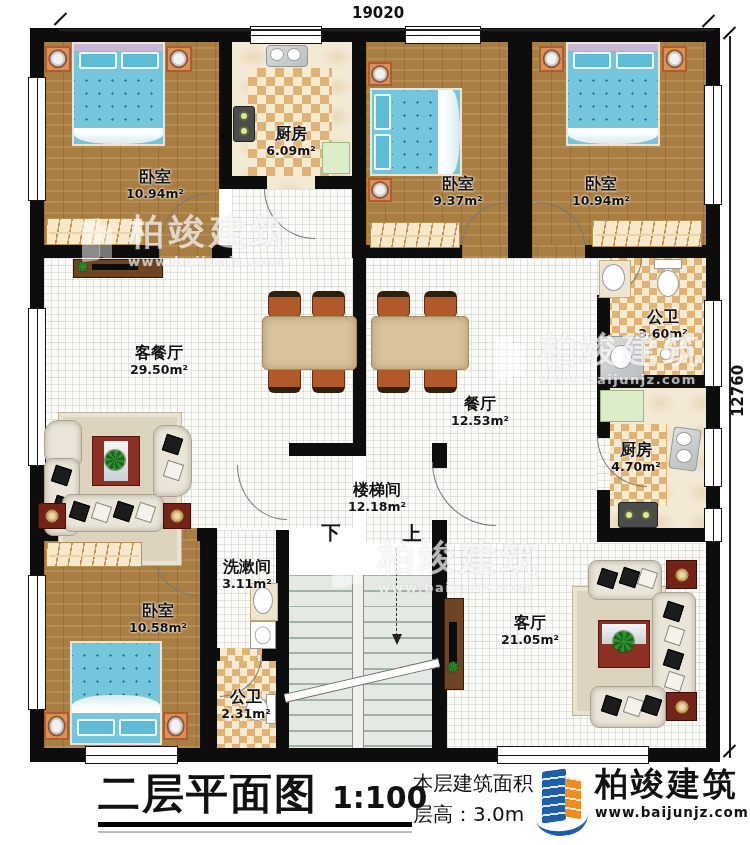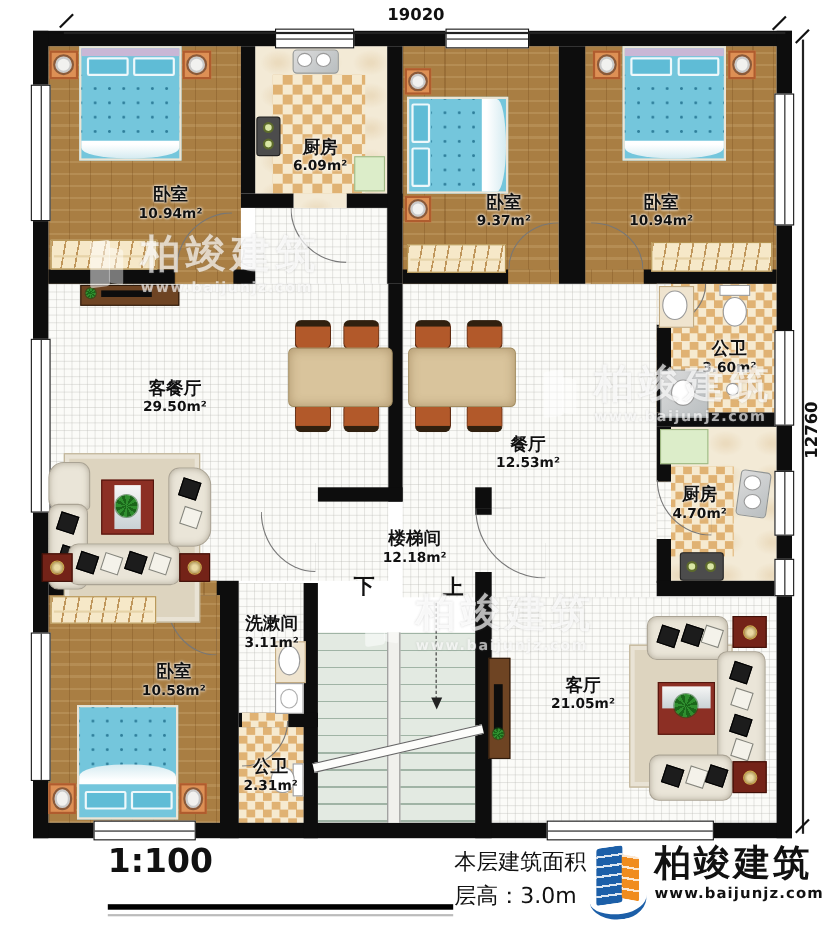--- a/index.html
+++ b/index.html
@@ -446,20 +446,21 @@
         <div class="b1"></div>
         <div class="b2"></div>
       </div>
     <div class="wm-txtcol">
       <div class="wm-cn">柏竣建筑</div>
       <div class="wm-url">www.baijunjz.com</div>
     </div>
   </div>
 
   <div class="f-title">
+    <span class="f-main">二层平面图</span>
     <span class="f-scale">1:100</span>
   </div>
   <div class="rule1"></div>
   <div class="rule2"></div>
   <div class="f-line" style="left:413px;top:770px;">
     <span>本层建筑面积：</span><span>159.59m²</span>
   </div>
   <div class="f-line" style="left:413px;top:801px;">
     <span>层高：</span><span>3.0m</span>
   </div>

